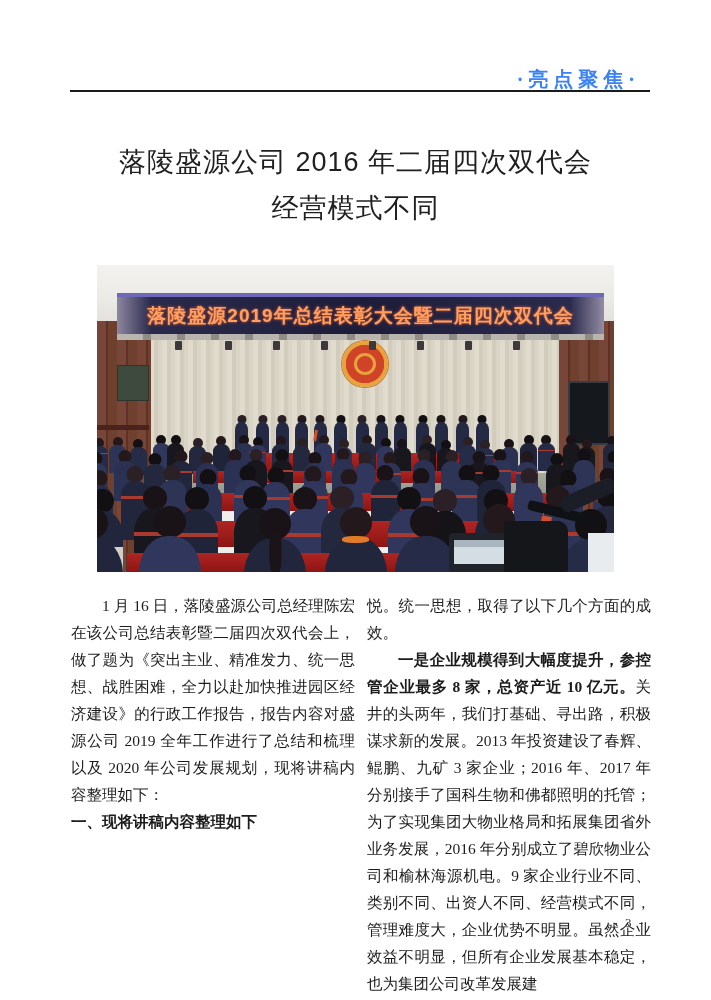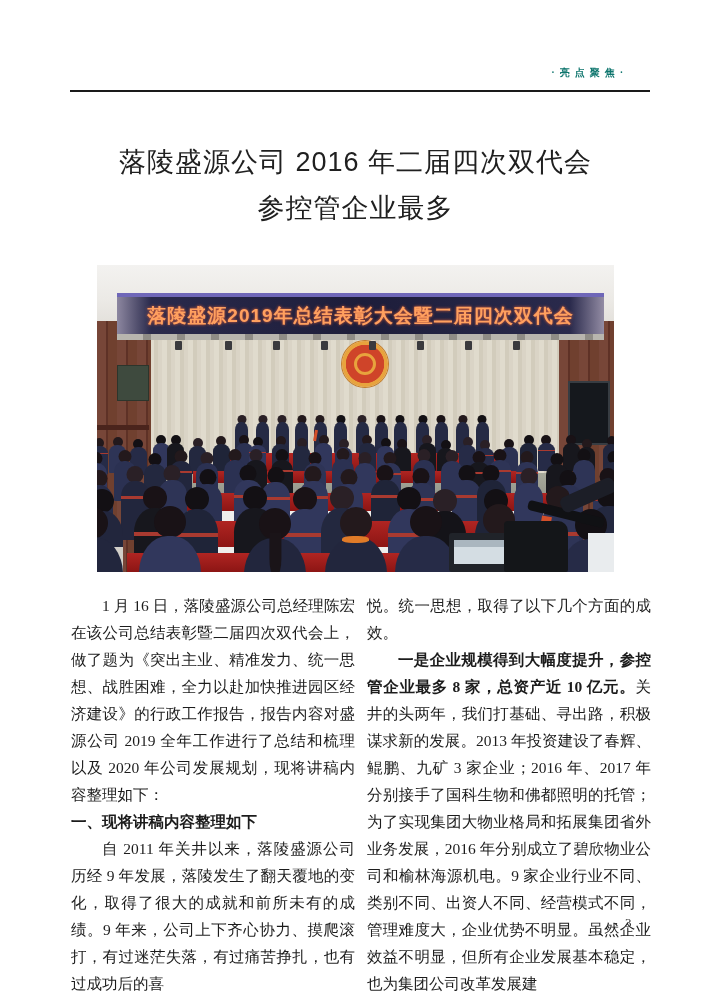--- a/index.html
+++ b/index.html
@@ -3,22 +3,22 @@
 <meta charset="utf-8">
 <style>
   html,body{margin:0;padding:0;background:#888;}
   .page{
     position:relative;width:711px;height:1000px;margin:0 auto;
     background:#ffffff;overflow:hidden;
     font-family:"Liberation Serif", serif;color:#1d1d1d;
   }
   
   .masthead{
-    position:absolute;top:66px;right:83px;
-    font-size:10px;font-weight:bold;letter-spacing:5px;color:#0f766e;
+    position:absolute;top:66px;right:71px;
+    font-size:20px;font-weight:bold;letter-spacing:5px;color:#3b82f6;
   }
   .head-rule{
     position:absolute;left:70px;top:90px;width:580px;height:2px;background:#1a1a1a;
   }
   
   .title{
     position:absolute;left:0;right:0;top:139px;text-align:center;
     font-family:"Liberation Sans", sans-serif;font-weight:400;
     font-size:27px;line-height:46px;letter-spacing:1px;color:#202020;
   }
@@ -104,21 +104,21 @@
 </head>
 <body>
 
 <div class="page">
 
   <div class="masthead">·亮点聚焦·</div>
   <div class="head-rule"></div>
 
   <div class="title">
     <div>落陵盛源公司 2016 年二届四次双代会</div>
-    <div>参控管企业最多</div>
+    <div>经营模式不同</div>
   </div>
 
   <div class="photo" id="photo">
     <div class="ceiling"></div>
     <div class="curtain"></div>
     <div class="stagefloor"></div>
     <div class="wood left"></div>
     <div class="wood right"></div>
     <div class="greenboard"></div>
     <div class="ledge"></div>
@@ -529,21 +529,20 @@
       </div>
     <div class="cam-arm" style="z-index:18"></div>
     <div class="hand-arm" style="z-index:18"></div>
     <div class="cam" style="z-index:19"></div>
   </div>
 
   <div class="columns">
     <div class="col">
       <p class="indent">1 月 16 日，落陵盛源公司总经理陈宏在该公司总结表彰暨二届四次双代会上，做了题为《突出主业、精准发力、统一思想、战胜困难，全力以赴加快推进园区经济建设》的行政工作报告，报告内容对盛源公司 2019 全年工作进行了总结和梳理以及 2020 年公司发展规划，现将讲稿内容整理如下：</p>
       <h3>一、现将讲稿内容整理如下</h3>
-      <p class="indent">自 2011 年关井以来，落陵盛源公司历经 9 年发展，落陵发生了翻天覆地的变化，取得了很大的成就和前所未有的成绩。9 年来，公司上下齐心协力、摸爬滚打，有过迷茫失落，有过痛苦挣扎，也有过成功后的喜</p>
     </div>
     <div class="col">
       <p>悦。统一思想，取得了以下几个方面的成效。</p>
       <p class="indent"><span class="lead-bold">一是企业规模得到大幅度提升，参控管企业最多 8 家，总资产近 10 亿元。</span><span>关井的头两年，我们打基础、寻出路，积极谋求新的发展。2013 年投资建设了春辉、鲲鹏、九矿 3 家企业；2016 年、2017 年分别接手了国科生物和佛都照明的托管；为了实现集团大物业格局和拓展集团省外业务发展，2016 年分别成立了碧欣物业公司和榆林海源机电。9 家企业行业不同、类别不同、出资人不同、经营模式不同，管理难度大，企业优势不明显。虽然企业效益不明显，但所有企业发展基本稳定，也为集团公司改革发展建</span></p>
     </div>
   </div>
 
   <div class="pageno">- 3 -</div>
 </div>
 

